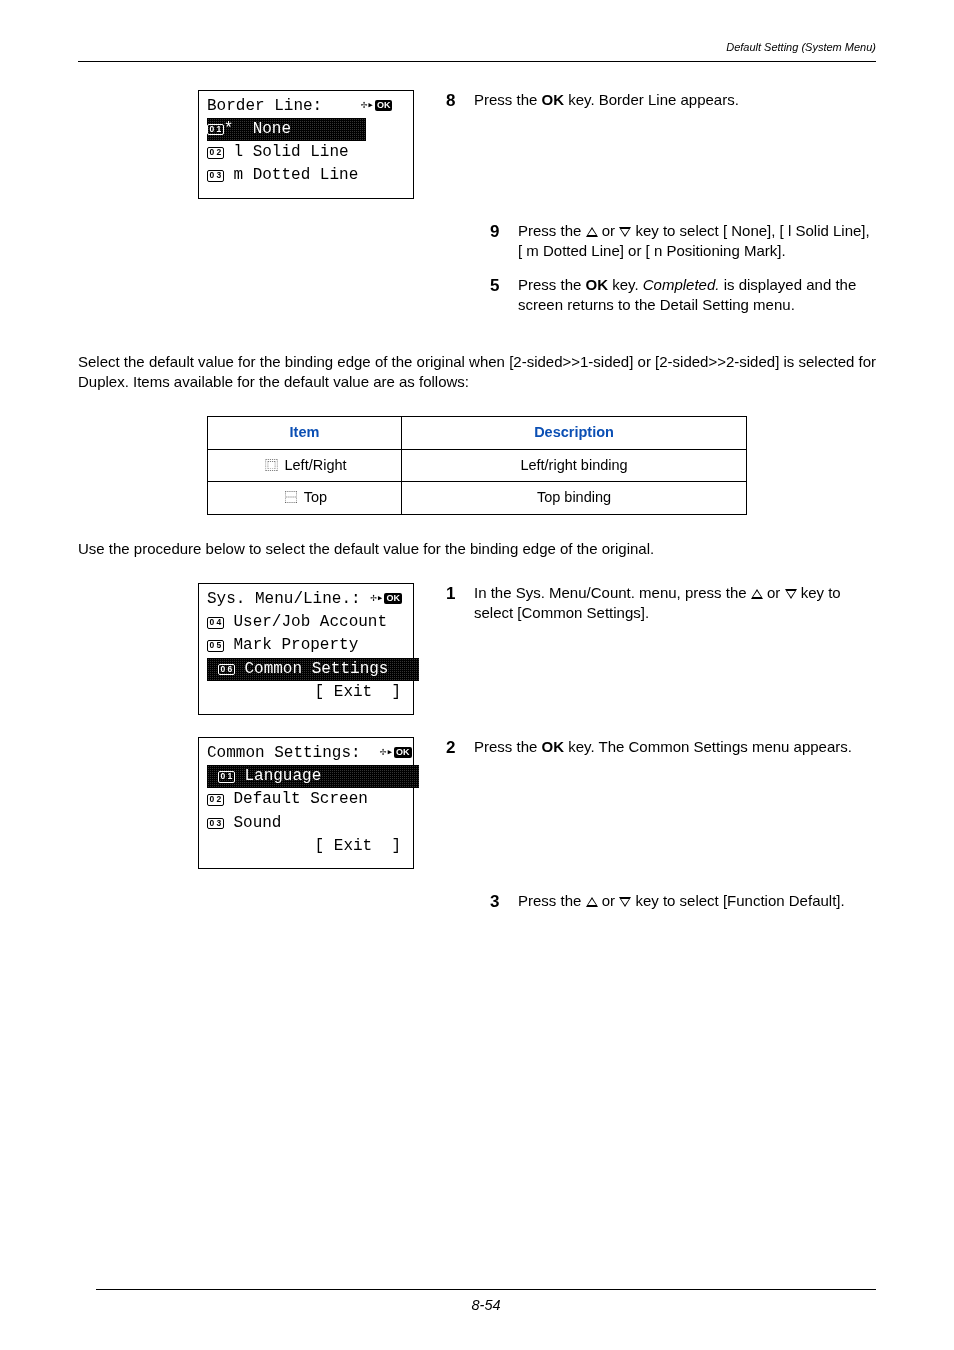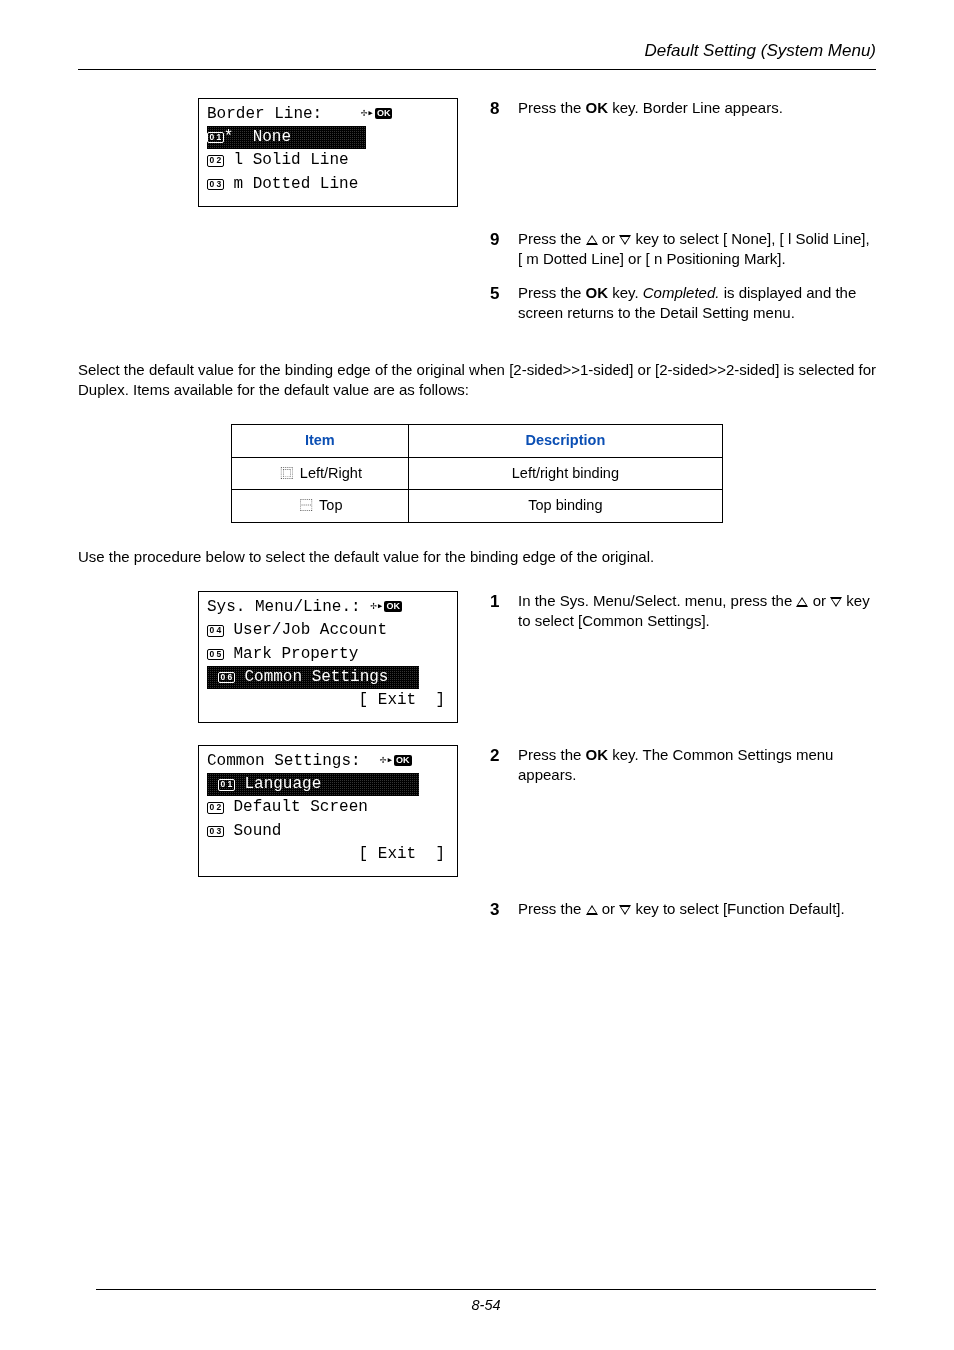--- a/index.html
+++ b/index.html
@@ -13,36 +13,36 @@
     width: 954px;
   }
   .page {
     padding: 40px 78px 40px 78px;
     position: relative;
     min-height: 1270px;
   }
   .running-head {
     text-align: right;
     font-style: italic;
-    font-size: 17px;
+    font-size: 11px;
     margin-bottom: 6px;
   }
   hr.topline {
     border: none;
     border-top: 1.2px solid #000;
     margin: 0 0 28px 0;
   }
   .row {
     display: flex;
     align-items: flex-start;
     margin-bottom: 22px;
     margin-left: 120px;
   }
   .lcd {
-    width: 260px;
+    width: 216px;
     border: 1.2px solid #000;
     font-family: "Courier New", monospace;
     font-size: 16px;
     padding: 4px 8px 10px 8px;
     line-height: 1.45;
     box-sizing: border-box;
   }
   .lcd .title {
     white-space: nowrap;
   }
@@ -154,21 +154,21 @@
     color: #0b4fb4;
     margin: 30px 0 12px 0;
     font-size: 15px;
   }
   .body {
     margin-bottom: 24px;
   }
   table.desc {
     border-collapse: collapse;
     margin: 10px auto 24px auto;
-    width: 492px;
+    width: 540px;
   }
   table.desc th, table.desc td {
     border: 1px solid #000;
     padding: 6px 12px;
     font-size: 14.5px;
     text-align: center;
   }
   table.desc th {
     color: #0b4fb4;
     font-weight: bold;
@@ -265,21 +265,21 @@
             <span class="ok">OK</span>
           </span></div>
       <div class="line"><span class="numbox">0 4</span> <span>User/Job Account</span></div>
       <div class="line"><span class="numbox">0 5</span> <span>Mark Property</span></div>
       <div class="line"><span class="hi"><span class="numbox light">0 6</span> <span>Common Settings</span>&nbsp;&nbsp;</span></div>
       <div class="line" style="text-align:right;padding-right:4px;">[ Exit  ]</div>
     </div>
     <div class="steps">
       <div class="step">
         <div class="num">1</div>
-        <div class="txt"><span>In the Sys. Menu/Select. menu, press the </span><span class="tri-out-up"></span><span> or </span><span class="tri-out-down"></span><span> key to select [Common Settings].</span></div>
+        <div class="txt"><span>In the Sys. Menu/Count. menu, press the </span><span class="tri-out-up"></span><span> or </span><span class="tri-out-down"></span><span> key to select [Common Settings].</span></div>
       </div>
     </div>
   </div>
 
   <div class="row">
     <div class="lcd">
       <div class="title"><span>Common Settings:</span>&nbsp; <span class="okicon">
             <span class="arr">✢▸</span>
             <span class="ok">OK</span>
           </span></div>

